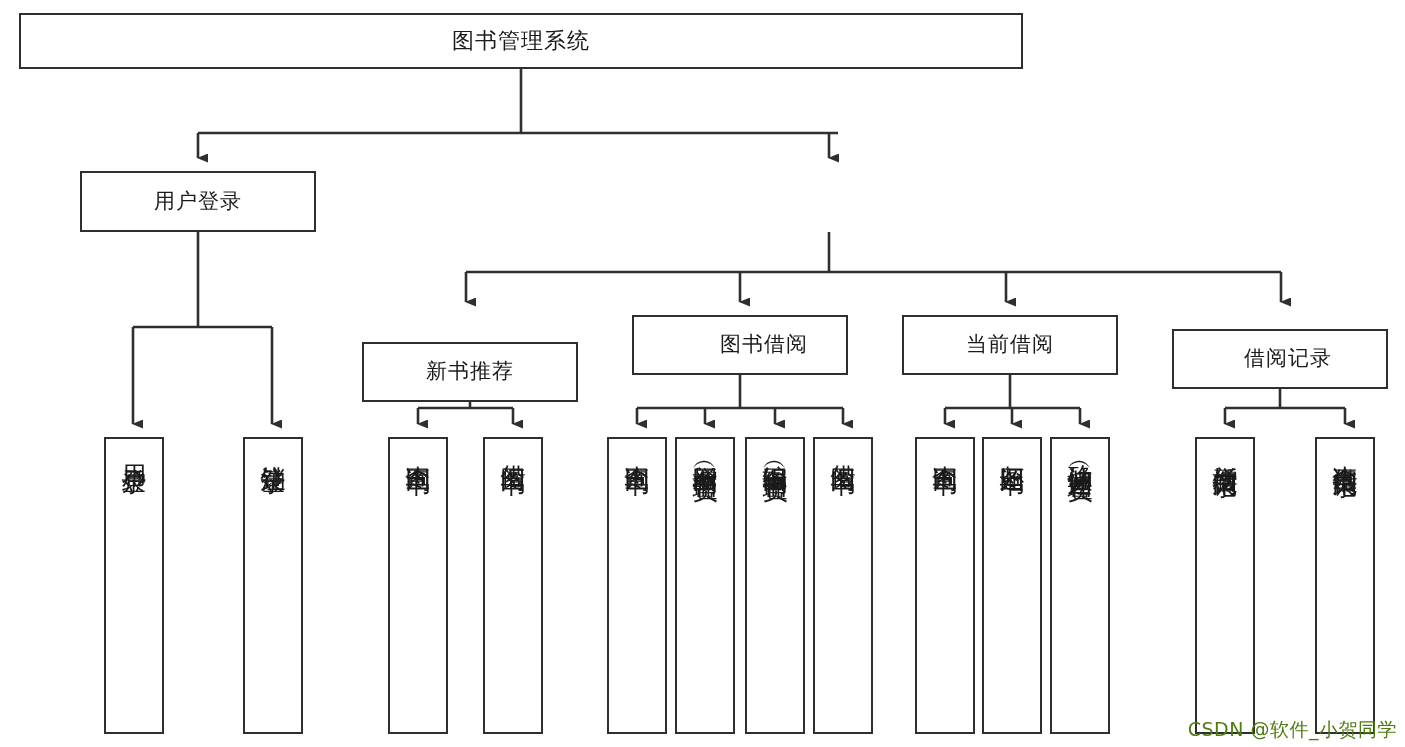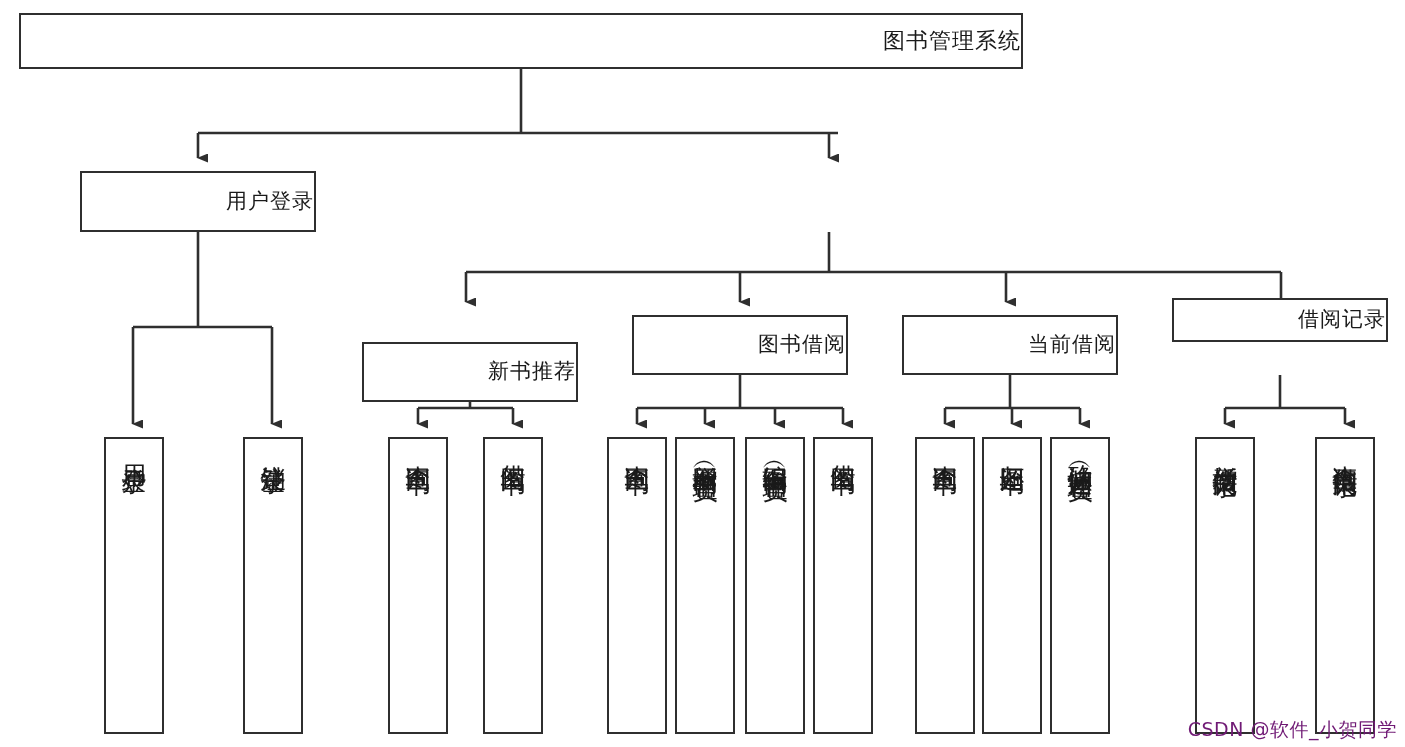--- a/index.html
+++ b/index.html
@@ -24,21 +24,21 @@
     height: 747px;
     pointer-events: none;
   }
   .node {
     position: absolute;
     box-sizing: border-box;
     background: #ffffff;
     border: 2.4px solid #2f2f2f;
     display: flex;
     align-items: center;
-    justify-content: flex-end;
+    justify-content: center;
     color: #1a1a1a;
     z-index: 2;
   }
   .node.h {
     
   }
   .node.h .lbl {
     font-size: 21px;
     line-height: 1.1;
     letter-spacing: 1px;
@@ -57,21 +57,21 @@
     letter-spacing: 2px;
     white-space: nowrap;
   }
   .node.root .lbl { font-size: 22px; }
 
   .watermark {
     position: absolute;
     right: 8px;
     bottom: 4px;
     font-size: 19px;
-    color: #701a75;
+    color: #4d7c0f;
     letter-spacing: 0.5px;
     white-space: nowrap;
     z-index: 5;
     font-family: "DejaVu Sans", "Liberation Sans", sans-serif;
   }
 </style>
 </head>
 <body>
 
 <div id="canvas">
@@ -136,21 +136,21 @@
 
   <div class="node h" style="left:362px; top:315px; width:216px; height:60px;margin-top:27px;">
     <span class="lbl">新书推荐</span>
   </div>
   <div class="node h" style="left:632px; top:315px; width:216px; height:60px;padding-left:48px;">
     <span class="lbl">图书借阅</span>
   </div>
   <div class="node h" style="left:902px; top:315px; width:216px; height:60px;">
     <span class="lbl">当前借阅</span>
   </div>
-  <div class="node h" style="left:1172px; top:298px; width:216px; height:44px;padding-left:16px;">
+  <div class="node h" style="left:1172px; top:329px; width:216px; height:60px;padding-left:16px;">
     <span class="lbl">借阅记录</span>
   </div>
 
   <div class="node v" style="left:104px; top:437px; width:60px; height:297px;">
     <span class="lbl">用户登录</span>
   </div>
   <div class="node v" style="left:243px; top:437px; width:60px; height:297px;">
     <span class="lbl">注销登录</span>
   </div>
 

